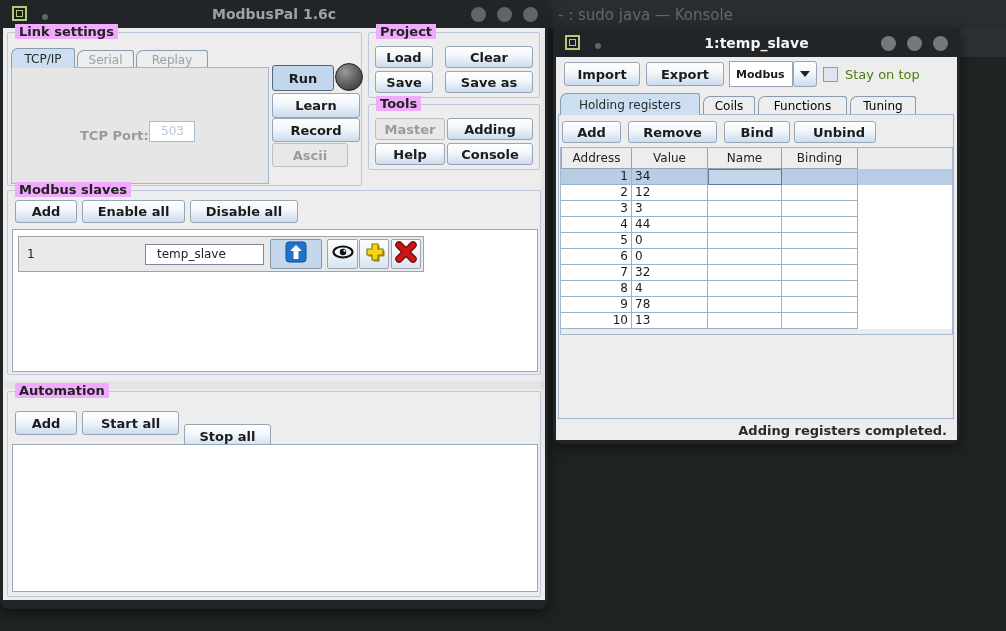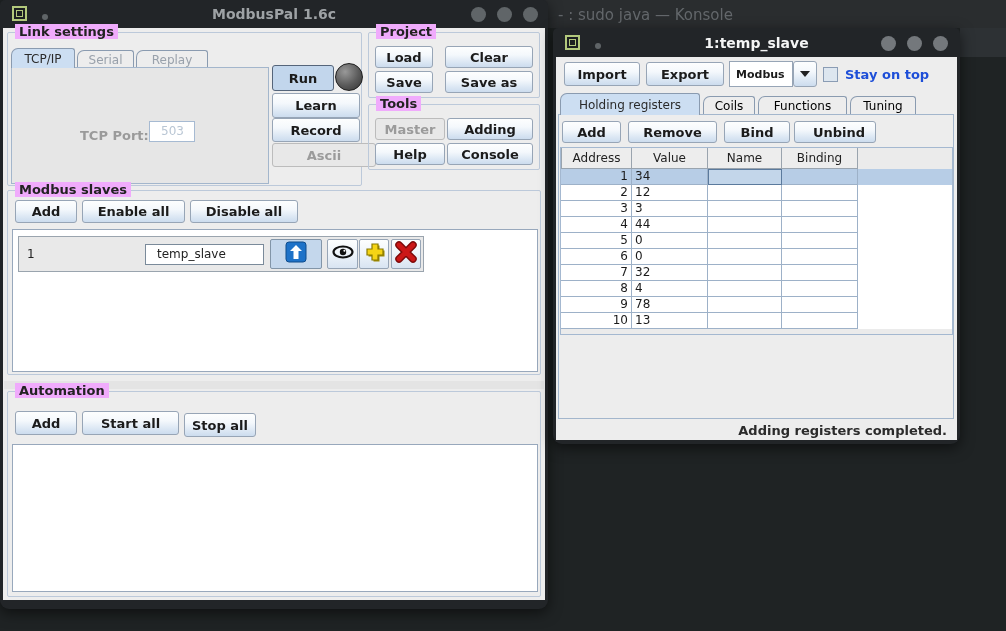--- a/index.html
+++ b/index.html
@@ -79,21 +79,21 @@
   #win-slave .win-title { color:#f4f5f5; }
   #win-slave .tb-circles { right:12px; }
   #win-slave .tb-circle { background:#74787c; }
   #win-slave .content { left:3px; top:29px; width:401px; height:383px; }
 
   #combo-text { position:absolute; left:173px; top:4px; width:64px; height:26px; background:#fff; border:1px solid #97a5b6;
                 display:flex; align-items:center; padding-left:6px; font-size:11px; font-weight:bold; color:#1b1b1b; }
   #combo-arrow { left:237px; top:4px; width:24px; height:26px; }
   #combo-arrow .tri { width:0; height:0; border-left:5px solid transparent; border-right:5px solid transparent; border-top:6px solid #222; }
   #stay-checkbox { position:absolute; left:267px; top:10px; width:15px; height:15px; background:#dde6ef; border:1px solid #8a9cb4; }
-  #stay-label { position:absolute; left:289px; top:10px; font-size:13px; font-weight:bold; color:#1d4ed8; }
+  #stay-label { position:absolute; left:289px; top:10px; font-size:13px; font-weight:normal; color:#4d7c0f; }
 
   #reg-tabpane { position:absolute; left:2px; top:57px; width:396px; height:305px; border:1px solid #a3b6cc; background:#ededed; }
   #scrollpane { position:absolute; left:4px; top:90px; width:393px; height:188px; border:1px solid #a4b8d0; background:#ebebeb; overflow:hidden; }
 
   .thead { display:flex; }
   .hcell { height:21px; background:#ededed; border-right:1px solid #9aa4ae; border-bottom:1px solid #9aa4ae;
            display:flex; align-items:center; justify-content:center; font-size:12px; color:#222; }
   .hcell:first-child { border-left:1px solid #9aa4ae; }
   .trow { display:flex; height:16px; background:#fff; }
   .trow.sel { background:#b7cde6; }
@@ -134,21 +134,21 @@
       <div class="tab dim" style="left:69px; top:17px; width:57px; height:18px;">Serial</div>
       <div class="tab dim" style="left:128px; top:17px; width:72px; height:18px;">Replay</div>
       <div id="tab-panel-tcpip">
         <span id="tcp-port-label">TCP Port:</span>
         <div class="field" id="tcp-port-field">503</div>
       </div>
       <div class="btn focus" style="left:264px; top:32px; width:62px; height:26px;">Run</div>
       <div id="led"></div>
       <div class="btn" style="left:264px; top:60px; width:88px; height:25px;">Learn</div>
       <div class="btn" style="left:264px; top:85px; width:88px; height:24px;">Record</div>
-      <div class="btn dis" style="left:264px; top:110px; width:104px; height:24px;">Ascii</div>
+      <div class="btn dis" style="left:264px; top:110px; width:76px; height:24px;">Ascii</div>
     </div>
 
     <div class="grp" id="grp-project">
       <span class="grp-title">Project</span>
       <div class="btn" style="left:6px; top:13px; width:58px; height:22px;">Load</div>
       <div class="btn" style="left:76px; top:13px; width:88px; height:22px;">Clear</div>
       <div class="btn" style="left:6px; top:38px; width:58px; height:22px;">Save</div>
       <div class="btn" style="left:76px; top:38px; width:88px; height:22px;">Save as</div>
     </div>
 
@@ -205,21 +205,21 @@
         </div>
       </div>
     </div>
 
     <div id="splitter"></div>
 
     <div class="grp" id="grp-automation">
       <span class="grp-title">Automation</span>
       <div class="btn" style="left:7px; top:19px; width:62px; height:24px;">Add</div>
       <div class="btn" style="left:74px; top:19px; width:97px; height:24px;">Start all</div>
-      <div class="btn" style="left:176px; top:21px; width:72px; height:24px;">Stop all</div>
+      <div class="btn" style="left:176px; top:32px; width:87px; height:24px;">Stop all</div>
       <div class="white-panel" style="left:4px; top:52px; width:526px; height:148px;"></div>
     </div>
 
   </div>
 </div>
 
 <div class="window" id="win-slave">
   <div class="titlebar">
     <div class="win-icon" style="top:7px;"></div>
     <div class="win-dot" style="top:15px;"></div>

